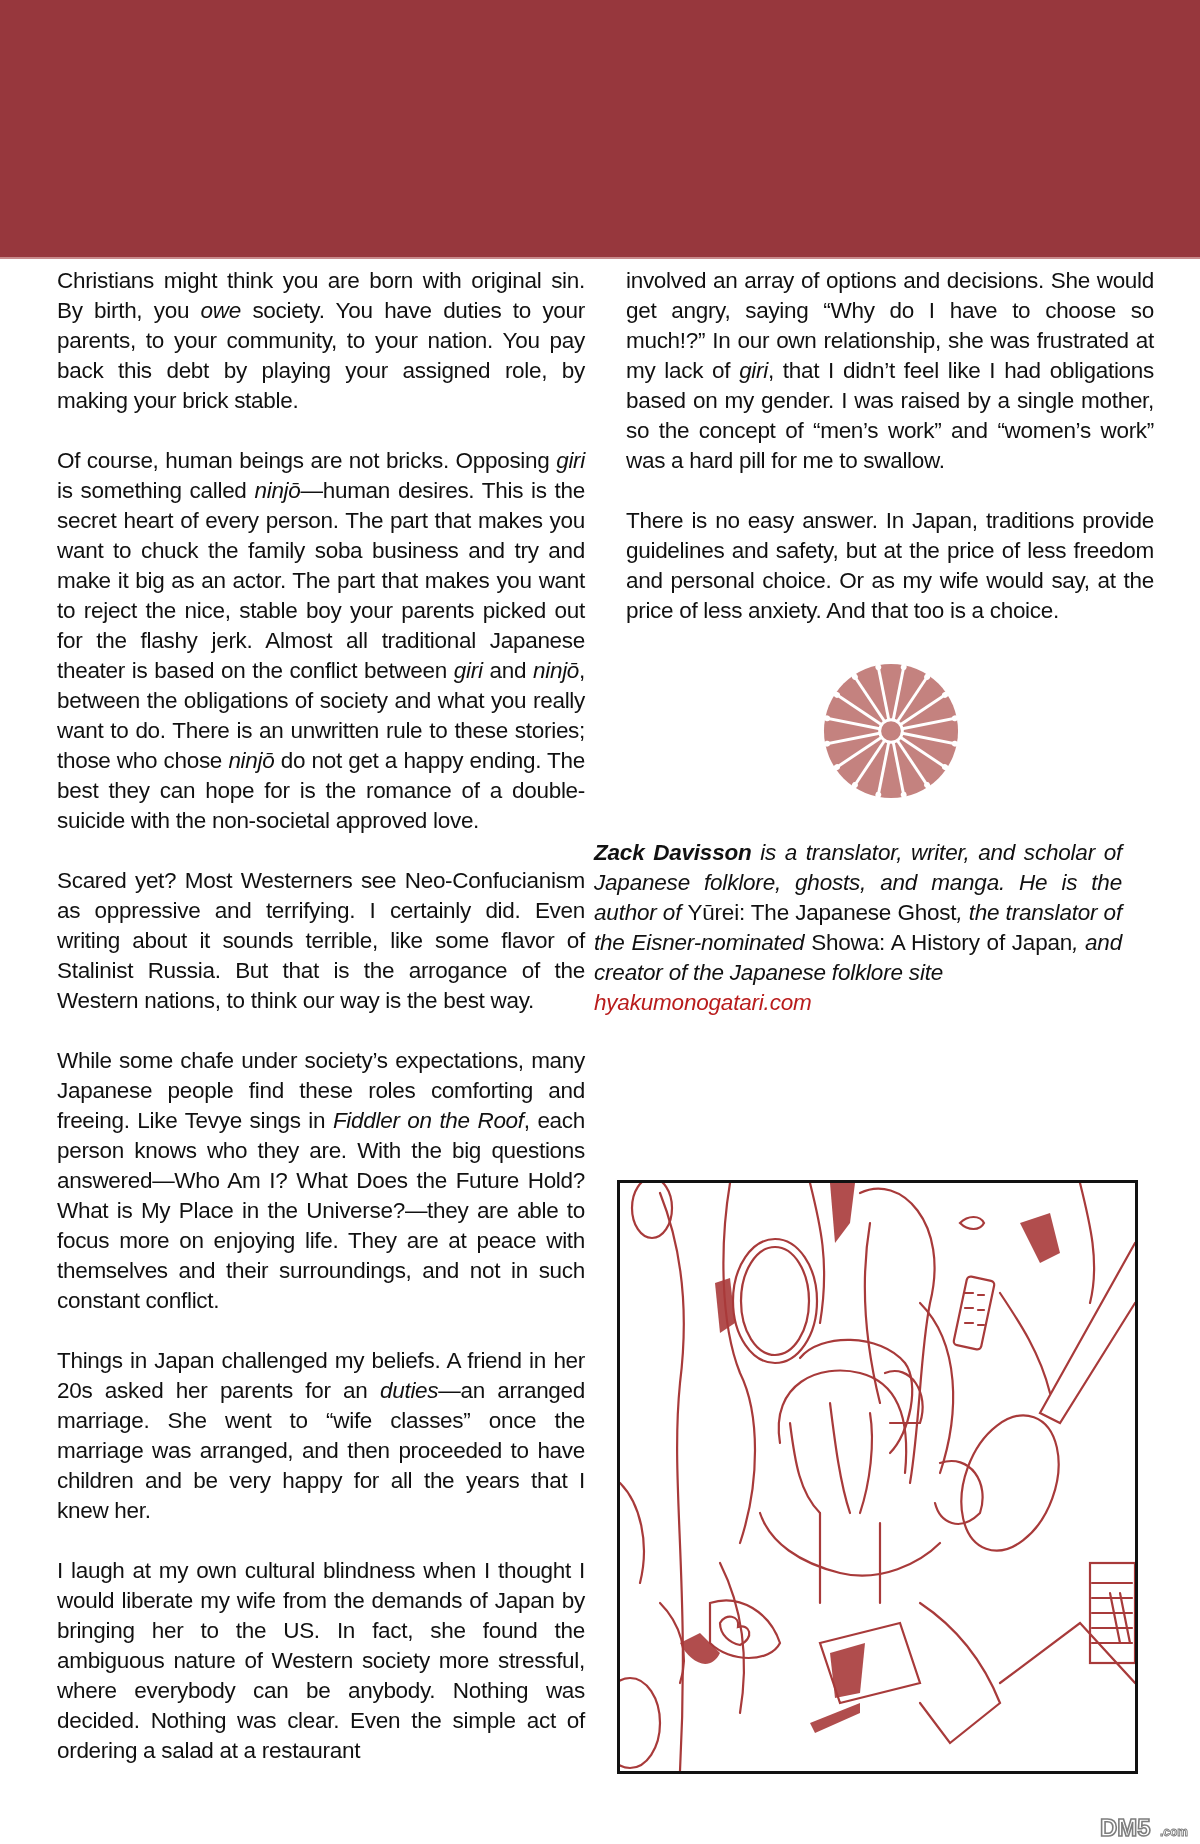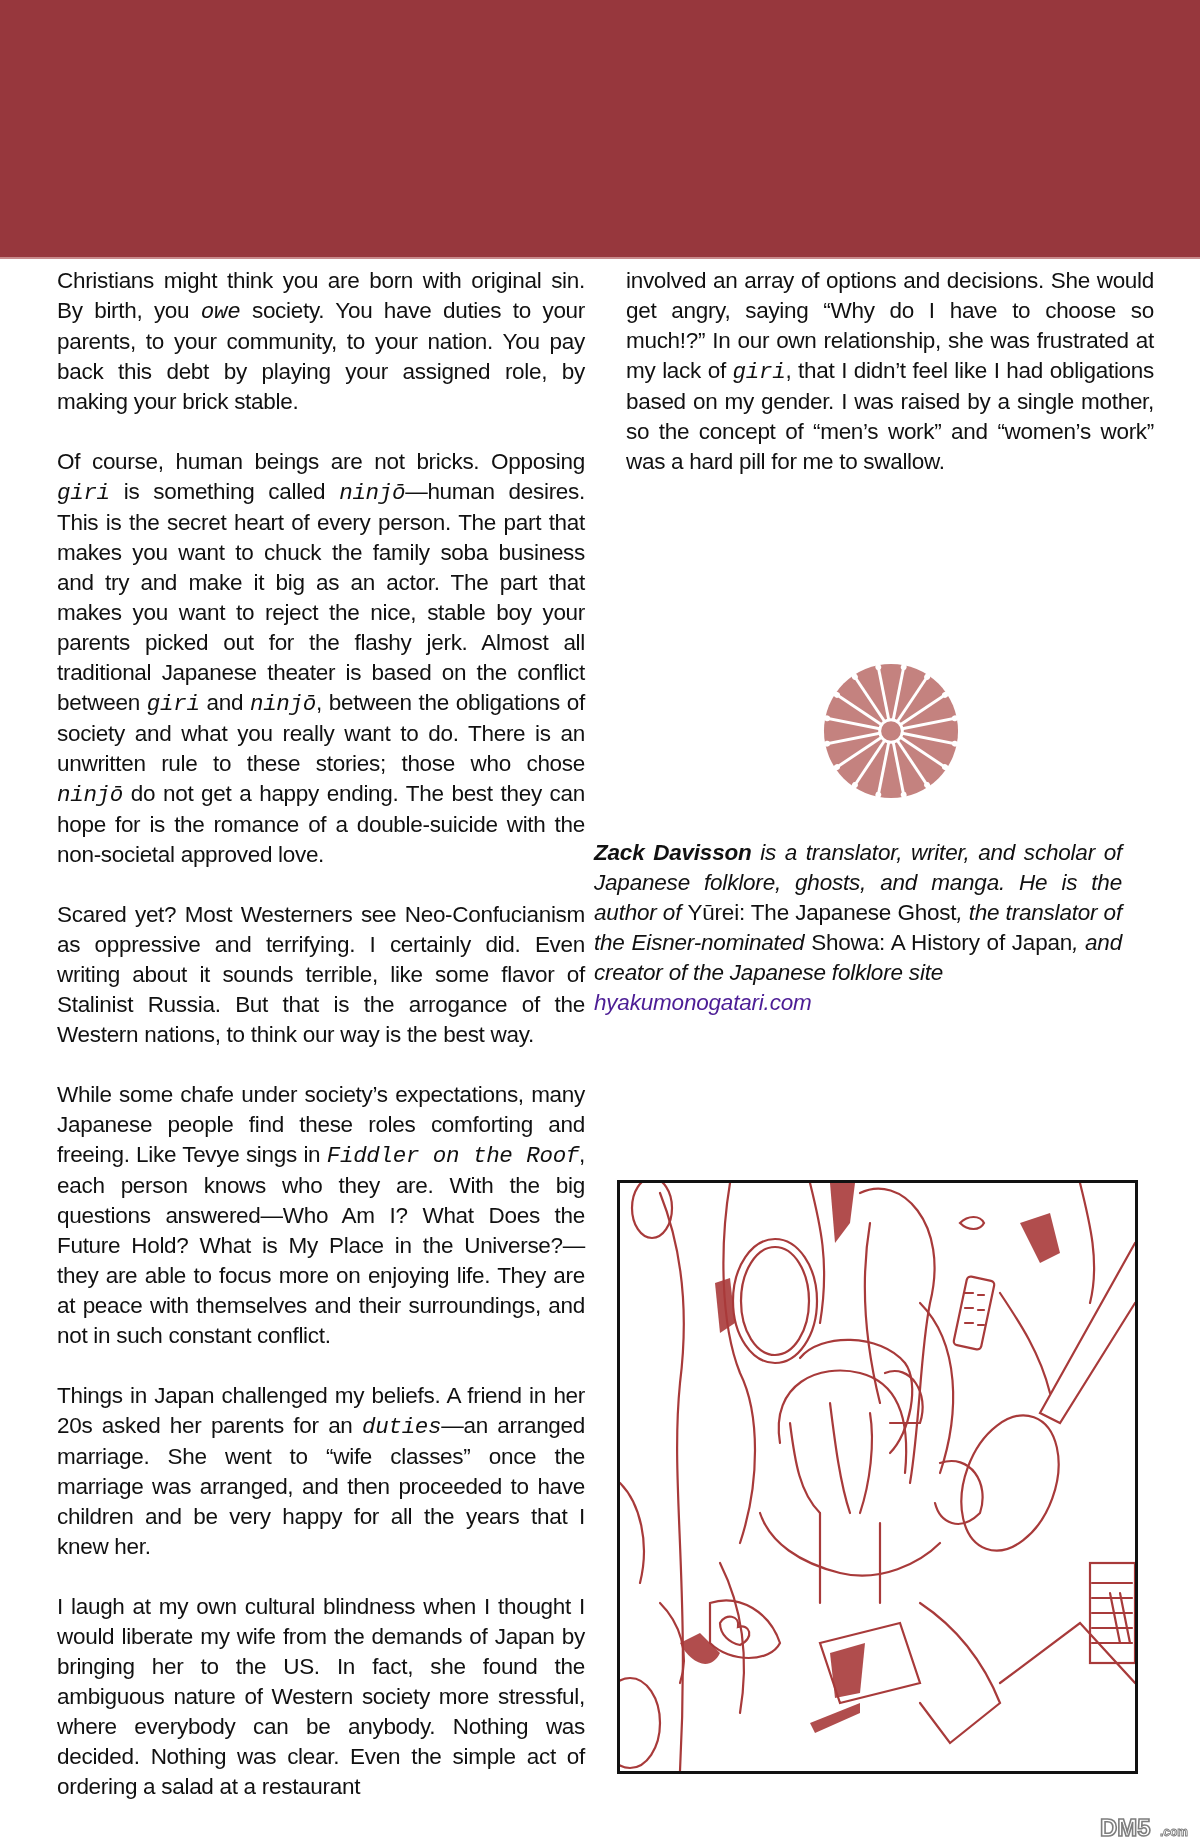--- a/index.html
+++ b/index.html
@@ -6,46 +6,47 @@
   body { width: 1200px; height: 1844px; position: relative; overflow: hidden;
          font-family: "Liberation Sans Narrow", "Liberation Sans", sans-serif; color: #111; }
   .header-band { position: absolute; left: 0; top: 0; width: 1200px; height: 257px; background: #97373d; }
   .header-band::after { content: ""; position: absolute; left: 0; right: 0; bottom: -2px; height: 2px; background: #c98a8c; }
   .col { position: absolute; top: 266px; width: 528px; font-size: 22.5px; line-height: 30px;
          text-align: justify; letter-spacing: -0.3px; }
   .col-left { left: 57px; }
   .col-right { left: 617px; margin-left: 9px; }
   .col p { margin: 0 0 30px 0; }
   .col p:last-child { margin-bottom: 0; }
-  em, .it { font-style: italic; font-family: Liberation Mono, monospace; }
+  em, .it { font-style: italic; }
   .bio { position: absolute; left: 594px; top: 838px; width: 528px; font-size: 22.5px; line-height: 30px;
          text-align: justify; font-style: italic; letter-spacing: -0.2px; }
   .bio .name { font-weight: bold; }
   .bio .roman { font-style: normal; }
-  .bio .link { color: #4c1d95; font-style: italic; }
+  .bio .link { color: #b91c1c; font-style: italic; }
   .crest { position: absolute; left: 822px; top: 662px; width: 138px; height: 138px; }
   .illustration { position: absolute; left: 617px; top: 1180px; width: 521px; height: 594px;
                   border: 3px solid #111; box-sizing: border-box; background: #fff; overflow: hidden; }
   .watermark { position: absolute; left: 1098px; top: 1810px; width: 100px; height: 30px; }
 </style>
 </head>
 <body>
 
 <div class="header-band"></div>
 
 <div class="col col-left" id="left-col">
     <p>Christians might think you are born with original sin. By birth, you <em>owe</em> society. You have duties to your parents, to your community, to your nation.  You pay back this debt by playing your assigned role, by making your brick stable.</p>
     <p>Of course, human beings are not bricks. Opposing <em>giri</em> is something called <em>ninjō</em>—human desires. This is the secret heart of every person. The part that makes you want to chuck the family soba business and try and make it big as an actor. The part that makes you want to reject the nice, stable boy your parents picked out for the flashy jerk. Almost all traditional Japanese theater is based on the conflict between <em>giri</em> and <em>ninjō</em>, between the obligations of society and what you really want to do. There is an unwritten rule to these stories; those who chose <em>ninjō</em> do not get a happy ending. The best they can hope for is the romance of a double-suicide with the non-societal approved love.</p>
     <p>Scared yet? Most Westerners see Neo-Confucianism as oppressive and terrifying. I certainly did. Even writing about it sounds terrible, like some flavor of Stalinist Russia. But that is the arrogance of the Western nations, to think our way is the best way.</p>
     <p>While some chafe under society’s expectations, many Japanese people find these roles comforting and freeing. Like Tevye sings in <em>Fiddler on the Roof</em>, each person knows who they are. With the big questions answered—Who Am I? What Does the Future Hold? What is My Place in the Universe?—they are able to focus more on enjoying life. They are at peace with themselves and their surroundings, and not in such constant conflict.</p>
     <p>Things in Japan challenged my beliefs. A friend in her 20s asked her parents for an <em>duties</em>—an arranged marriage. She went to “wife classes” once the marriage was arranged, and then proceeded to have children and be very happy for all the years that I knew her.</p>
     <p>I laugh at my own cultural blindness when I thought I would liberate my wife from the demands of Japan by bringing her to the US. In fact, she found the ambiguous nature of Western society more stressful, where everybody can be anybody. Nothing was decided. Nothing was clear. Even the simple act of ordering a salad at a restaurant</p>
   </div>
 <div class="col col-right" id="right-col">
     <p>involved an array of options and decisions. She would get angry, saying “Why do I have to choose so much!?” In our own relationship, she was frustrated at my lack of <em>giri</em>, that I didn’t feel like I had obligations based on my gender. I was raised by a single mother, so the concept of “men’s work” and “women’s work” was a hard pill for me to swallow.</p>
+    <p>There is no easy answer. In Japan, traditions provide guidelines and safety, but at the price of less freedom and personal choice. Or as my wife would say, at the price of less anxiety.  And that too is a choice.</p>
   </div>
 
 <svg class="crest" viewBox="-70 -70 140 140" id="crest-svg">
     <circle r="68" fill="#c4827f"></circle>
     <line x1="0" y1="0" x2="0" y2="-72" stroke="#fff" stroke-width="3" transform="rotate(11.25)"></line>
     <circle cx="0" cy="-66" r="3" fill="#fff" transform="rotate(11.25)"></circle>
     <line x1="0" y1="0" x2="0" y2="-72" stroke="#fff" stroke-width="3" transform="rotate(33.75)"></line>
     <circle cx="0" cy="-66" r="3" fill="#fff" transform="rotate(33.75)"></circle>
     <line x1="0" y1="0" x2="0" y2="-72" stroke="#fff" stroke-width="3" transform="rotate(56.25)"></line>
     <circle cx="0" cy="-66" r="3" fill="#fff" transform="rotate(56.25)"></circle>

